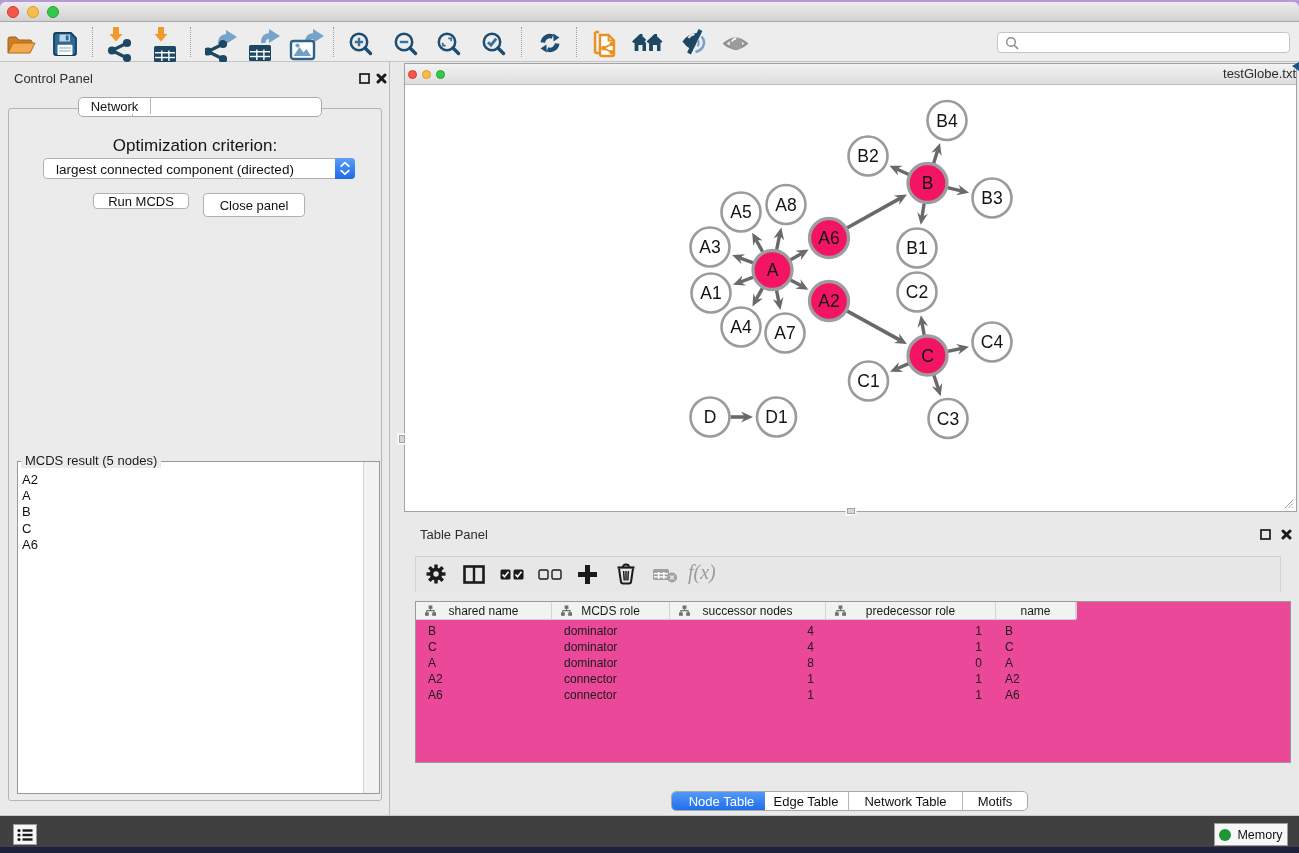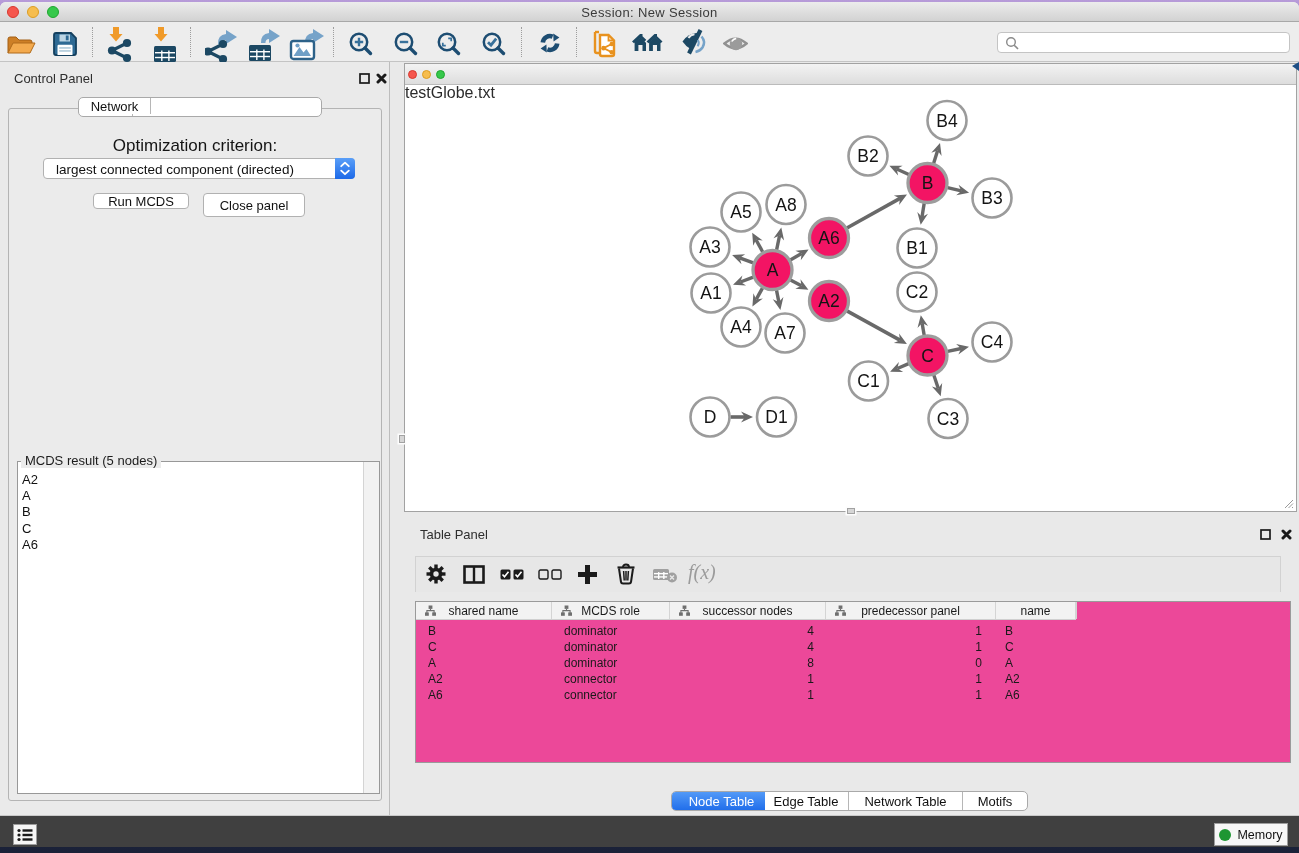--- a/index.html
+++ b/index.html
@@ -43,22 +43,22 @@
 #mcdslist { position:absolute; left:0px; top:0px; width:345px; height:331px;
   background:#fff; font-size:13px; color:#111; line-height:16.2px; padding:10px 0 0 4px; }
 #mcdssb { position:absolute; right:0px; top:0px; width:16px; height:331px;
   background:#f2f2f2; border-left:1px solid #d4d4d4; }
 
 #iwin { position:absolute; left:404px; top:63px; width:893px; height:449px;
   background:#fff; border:1px solid #a2a2a2; }
 #iwintitle { position:absolute; left:0; top:0; width:100%; height:21px;
   background:linear-gradient(#f3f3f3,#dddddd); border-bottom:1px solid #bbb; }
 .ilight { position:absolute; border-radius:50%; width:9px; height:9px; top:6px; }
-#iwintext { position:absolute; top:20px; width:100%; text-align:left;
-  font-size:16px; color:#2b2b2b; }
+#iwintext { position:absolute; top:2px; width:100%; text-align:right;
+  font-size:13px; color:#2b2b2b; }
 .rhandle { position:absolute; width:7px; height:7px; background:#d6d6d6;
   border:1px solid #a2a2a2; box-shadow:0 0 0 1.5px #fdfdfd; }
 
 #tpanel { position:absolute; left:391px; top:515px; width:908px; height:298px; }
 #ttoolbar { position:absolute; left:24px; top:41px; width:866px; height:36px;
   background:#e7e7e7; border:1px solid #d2d2d2; border-bottom:none; }
 #ttable { position:absolute; left:24px; top:86px; width:876px; height:162px;
   background:#ec4899; border:1px solid #9a9a9a; font-size:12px; }
 .th { position:absolute; top:0; height:17px; background:#f2f2f2;
   border-right:1px solid #d4d4d4; display:flex; align-items:center;
@@ -67,21 +67,20 @@
 
 #statusbar { position:absolute; left:0; top:815px; width:1299px; height:32px;
   background:#404040; border-top:1px solid #c9c9c9; }
 </style></head>
 <body>
 <div id="win"></div>
 <div id="titlebar">
   <div class="light" style="left:7px;background:#f5564d;border:0.5px solid #d8382e;"></div>
   <div class="light" style="left:27px;background:#f6bd4e;border:0.5px solid #dd9d22;"></div>
   <div class="light" style="left:47px;background:#36c84b;border:0.5px solid #20a62f;"></div>
-  <div id="titletext">Session: New Session</div>
 </div>
 <div id="toolbar">
   <svg class="abs" style="left:6px;top:9px;" width="30" height="24" viewBox="0 0 30 24">
       <path d="M2 22 L2 8 Q2 6 4 6 L10 6 L13 9 L24 9 Q26 9 26 11 L26 13" fill="#cd7f26" stroke="#a35f15" stroke-width="1"></path>
       <path d="M2 22 L7 12 L29 12 L24 22 Z" fill="#f3aa4e" stroke="#b06a1a" stroke-width="1"></path>
     </svg>
   <svg class="abs" style="left:52px;top:9px;" width="26" height="26" viewBox="0 0 26 26">
       <path d="M2 4 Q2 2 4 2 L19 2 L24 7 L24 22 Q24 24 22 24 L4 24 Q2 24 2 22 Z" fill="#2e6a94" stroke="#14405f" stroke-width="1.8"></path>
       <rect x="7.5" y="3.5" width="10.5" height="7" fill="#bcd5e4"></rect>
       <rect x="13.8" y="4.5" width="2.8" height="4.8" fill="#2e6a94"></rect>
@@ -410,21 +409,21 @@
           </svg></div>
         <span>successor nodes</span>
       </div>
 <div class="th" style="left:410px;width:170px;">
         <div style="position:absolute;left:9px;top:3px;"><svg width="11" height="11" viewBox="0 0 11 11" style="margin-right:5px;">
             <rect x="3.6" y="0.5" width="3.8" height="3.4" fill="#6f6f6f"></rect>
             <path d="M5.5 3.9 L5.5 5.6 M1.9 8 L1.9 5.6 L9.1 5.6 L9.1 8" stroke="#6f6f6f" stroke-width="1.1" fill="none"></path>
             <rect x="0" y="7.4" width="3.8" height="3.4" fill="#6f6f6f"></rect>
             <rect x="7.2" y="7.4" width="3.8" height="3.4" fill="#6f6f6f"></rect>
           </svg></div>
-        <span>predecessor panel</span>
+        <span>predecessor role</span>
       </div>
 <div class="th" style="left:580px;width:80px;">
         <span>name</span>
       </div>
 <div style="position:absolute;left:0;top:17px;width:660px;height:1px;background:#cfcfcf;"></div>
 <div style="position:absolute;left:660px;top:0px;width:1px;height:17px;background:#d4d4d4;"></div>
 <div class="cell" style="left:12px;top:21px;">B</div>
 <div class="cell" style="left:148px;top:21px;">dominator</div>
 <div class="cell" style="left:254px;top:21px;width:144px;text-align:right;">4</div>
 <div class="cell" style="left:410px;top:21px;width:156px;text-align:right;">1</div>

